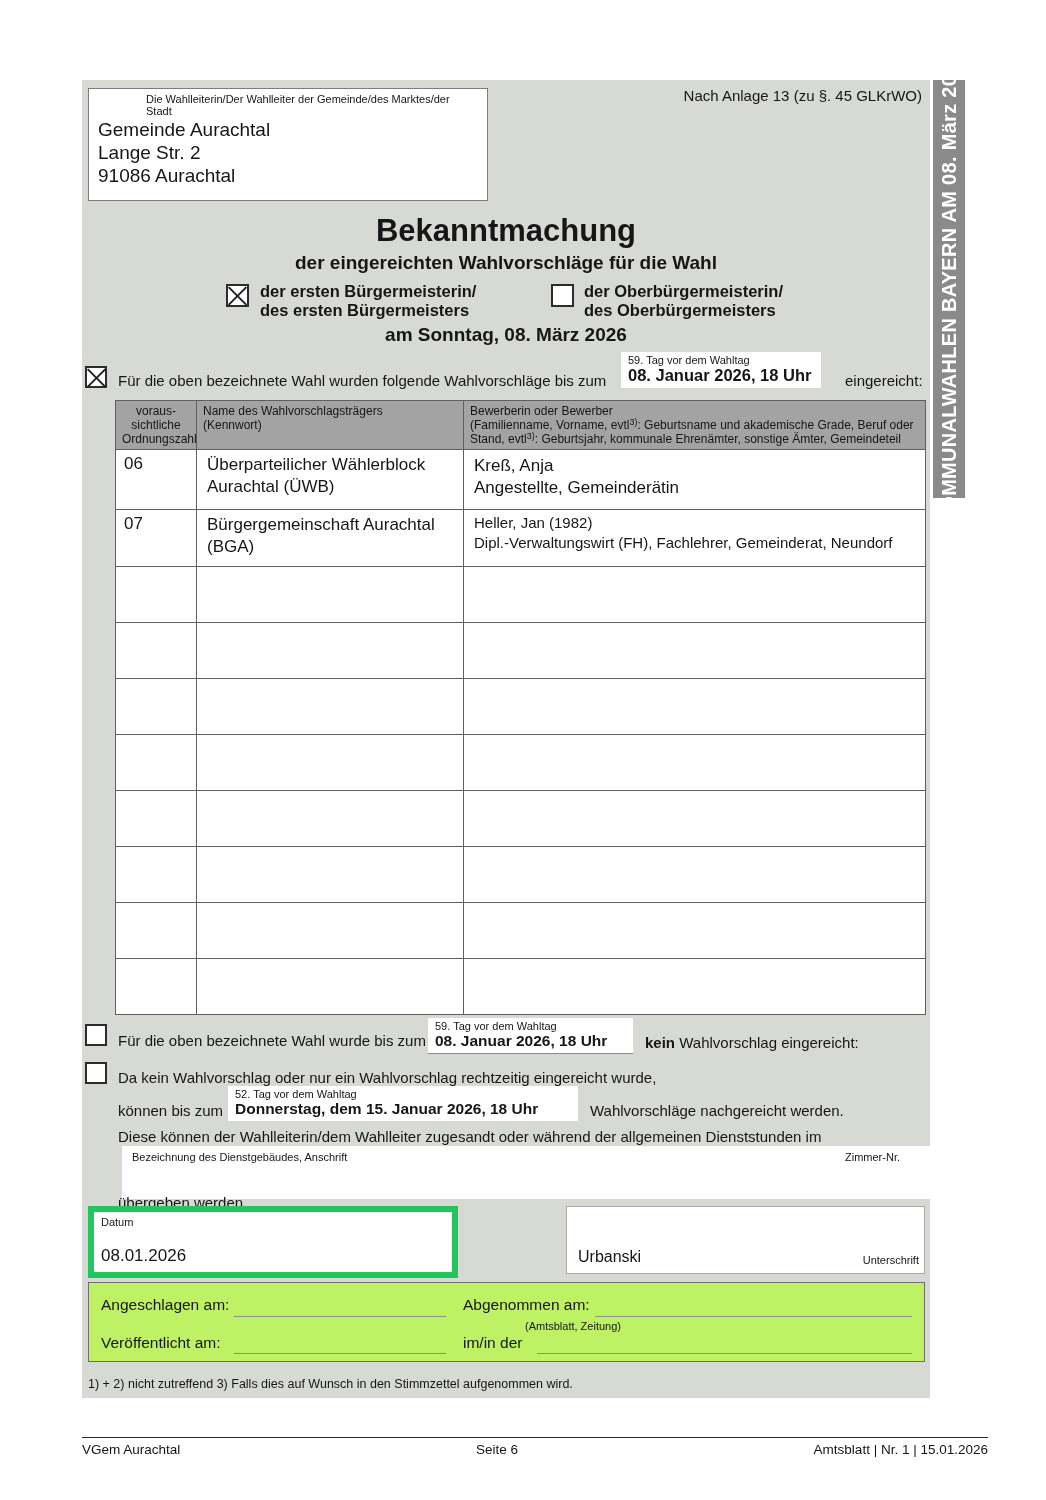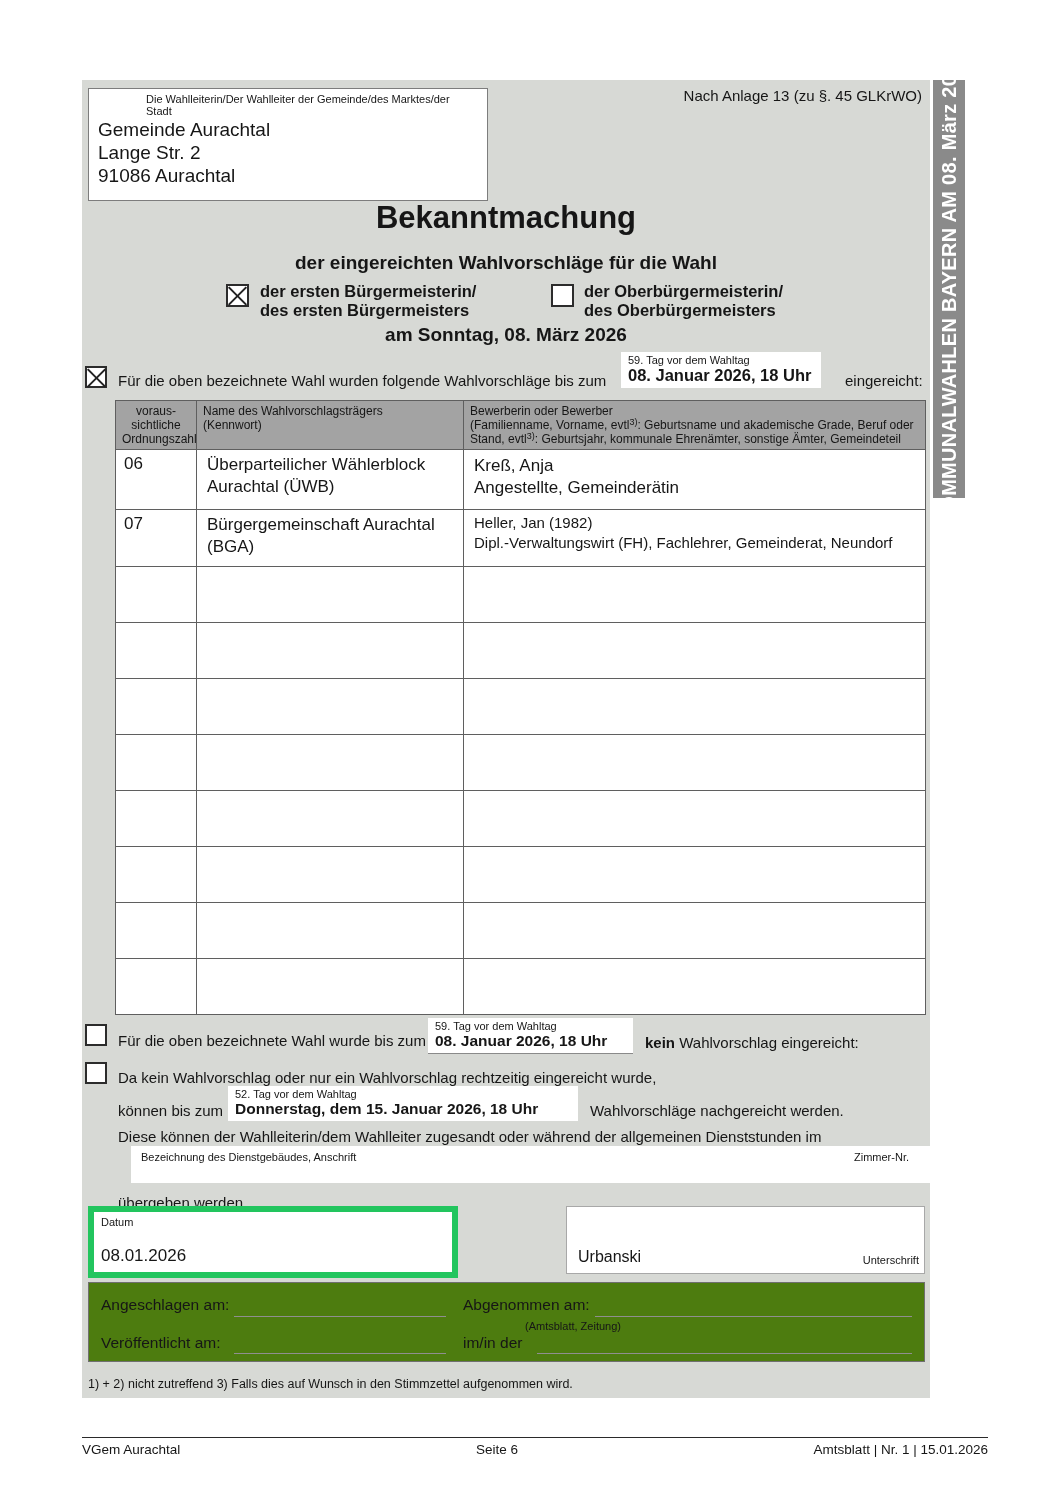--- a/index.html
+++ b/index.html
@@ -20,21 +20,21 @@
   .bold { font-weight:bold; }
 
   
   .sender-box { left:88px; top:88px; width:400px; height:113px; background:#ffffff;
                 border:1px solid #7d7d7d; padding:4px 9px; }
   .sender-box .tag { font-size:11px; margin-bottom:1px;padding-left:48px; }
   .sender-box .line { font-size:19px; line-height:1.22; }
 
   .anlage { left:600px; top:87px; width:322px; text-align:right; font-size:15px; }
 
-  .title-main { left:82px; top:200px; width:848px; text-align:center; font-size:31px; font-weight:bold; }
+  .title-main { left:82px; top:213px; width:848px; text-align:center; font-size:31px; font-weight:bold; }
   .title-sub  { left:82px; top:252px; width:848px; text-align:center; font-size:19px; font-weight:bold; }
   .date-line  { left:82px; top:324px; width:848px; text-align:center; font-size:19px; font-weight:bold; }
 
   
   .checkbox { width:23px; height:23px; background:#ffffff; border:2px solid #2c2c2c; position:absolute; }
   .checkbox[data-checked="true"]::before,
   .checkbox[data-checked="true"]::after {
     content:""; position:absolute; left:-3px; top:8.5px; width:25px; height:2px; background:#222;
   }
   .checkbox[data-checked="true"]::before { transform:rotate(45deg); }
@@ -58,33 +58,33 @@
   .sup { font-size:9px; position:relative; top:-4px; }
   td.c-num { font-size:17px; padding:4px 6px 4px 8px; }
   td.c-party { font-size:17px; line-height:1.3; padding:4px 6px 4px 10px; }
   td.c-cand-lg { font-size:17px; line-height:1.3; padding:5px 6px 4px 10px; }
   td.c-cand-sm { font-size:15px; line-height:1.3; padding:3px 6px 3px 10px; }
   tr.data-row { height:58px; } tr.empty-row { height:56px; }
 
   
   .field-line { border-bottom:1px solid #8f8f8f; position:absolute; height:1px; }
 
-  .office-box { left:131px; top:1146px; width:810px; height:37px; background:#ffffff; }
+  .office-box { left:122px; top:1146px; width:810px; height:53px; background:#ffffff; }
   .office-box .lab-l { position:absolute; left:10px; top:5px; font-size:11px; }
   .office-box .lab-r { position:absolute; left:723px; top:5px; font-size:11px; }
 
   .datum-box { left:88px; top:1206px; width:370px; height:72px; background:#ffffff; border:6px solid #22c55e; }
   .datum-box .lab { position:absolute; left:7px; top:4px; font-size:11px; }
   .datum-box .val { position:absolute; left:7px; bottom:6px; font-size:17px; }
 
   .sig-box { left:566px; top:1206px; width:359px; height:68px; background:#ffffff; border:1px solid #a8a8a8; }
   .sig-box .val { position:absolute; left:11px; bottom:7px; font-size:16px; }
   .sig-box .lab { position:absolute; right:5px; bottom:7px; font-size:11px; }
 
-  .pub-box { left:88px; top:1282px; width:837px; height:80px; background:#4d7c0f; border:1px solid #6f6f6f; }
+  .pub-box { left:88px; top:1282px; width:837px; height:80px; background:#bef264; border:1px solid #6f6f6f; }
   .pub-box .lbl { position:absolute; font-size:15.5px; }
   .pub-box .hint { position:absolute; font-size:11px; }
 
   .footnote { left:88px; top:1377px; font-size:12.5px; }
 
   .footer-rule { left:82px; top:1437px; width:906px; border-top:1.5px solid #2a2a2a; height:0; }
   .footer-row { left:82px; top:1442px; width:906px; display:flex; justify-content:space-between; font-size:13.5px; }
 </style>
 </head>
 <body>

